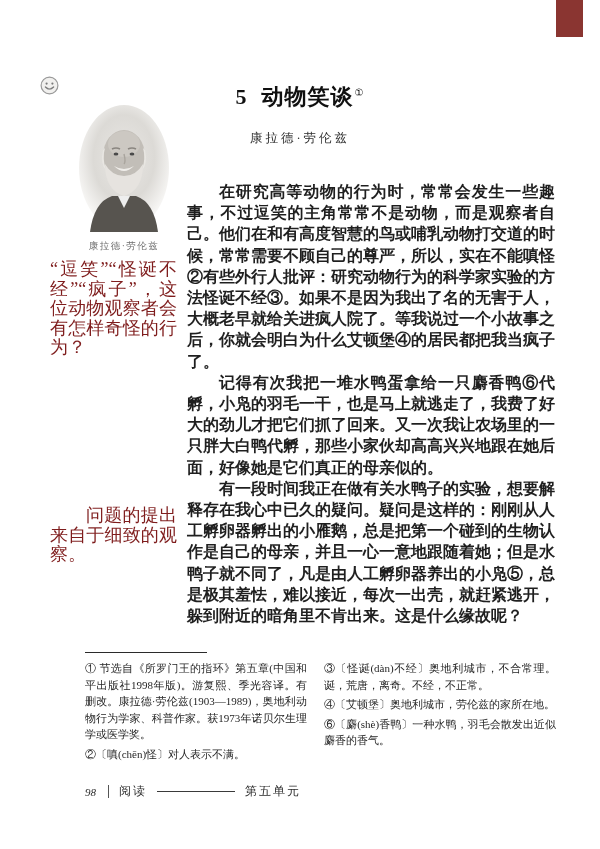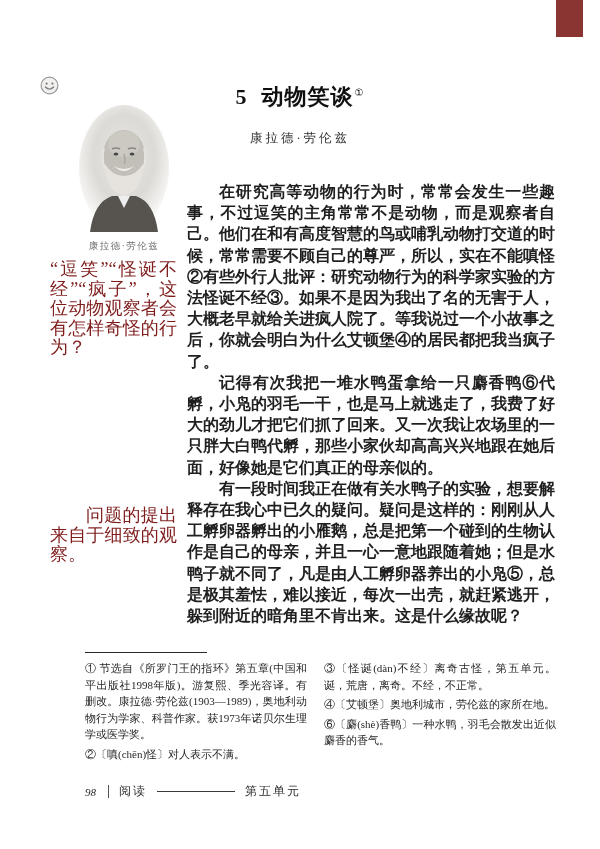--- a/index.html
+++ b/index.html
@@ -217,21 +217,21 @@
   </main>
 
   <div class="fn-divider"></div>
 
   <section class="footnotes">
     <div class="fn-left">
       <p>① 节选自《所罗门王的指环》第五章(中国和平出版社1998年版)。游复熙、季光容译。有删改。康拉德·劳伦兹(1903—1989)，奥地利动物行为学家、科普作家。获1973年诺贝尔生理学或医学奖。</p>
       <p>②〔嗔(chēn)怪〕对人表示不满。</p>
     </div>
     <div class="fn-right">
-      <p>③〔怪诞(dàn)不经〕离奇古怪，第五单元。诞，荒唐，离奇。不经，不正常。</p>
+      <p>③〔怪诞(dàn)不经〕奥地利城市，不合常理。诞，荒唐，离奇。不经，不正常。</p>
       <p>④〔艾顿堡〕奥地利城市，劳伦兹的家所在地。</p>
       <p>⑥〔麝(shè)香鸭〕一种水鸭，羽毛会散发出近似麝香的香气。</p>
     </div>
   </section>
 
   <footer class="page-footer">
     <span class="pgnum">98</span>
     <span class="vbar"></span>
     <span class="section-label">阅读</span>
     <span class="hline"></span>

